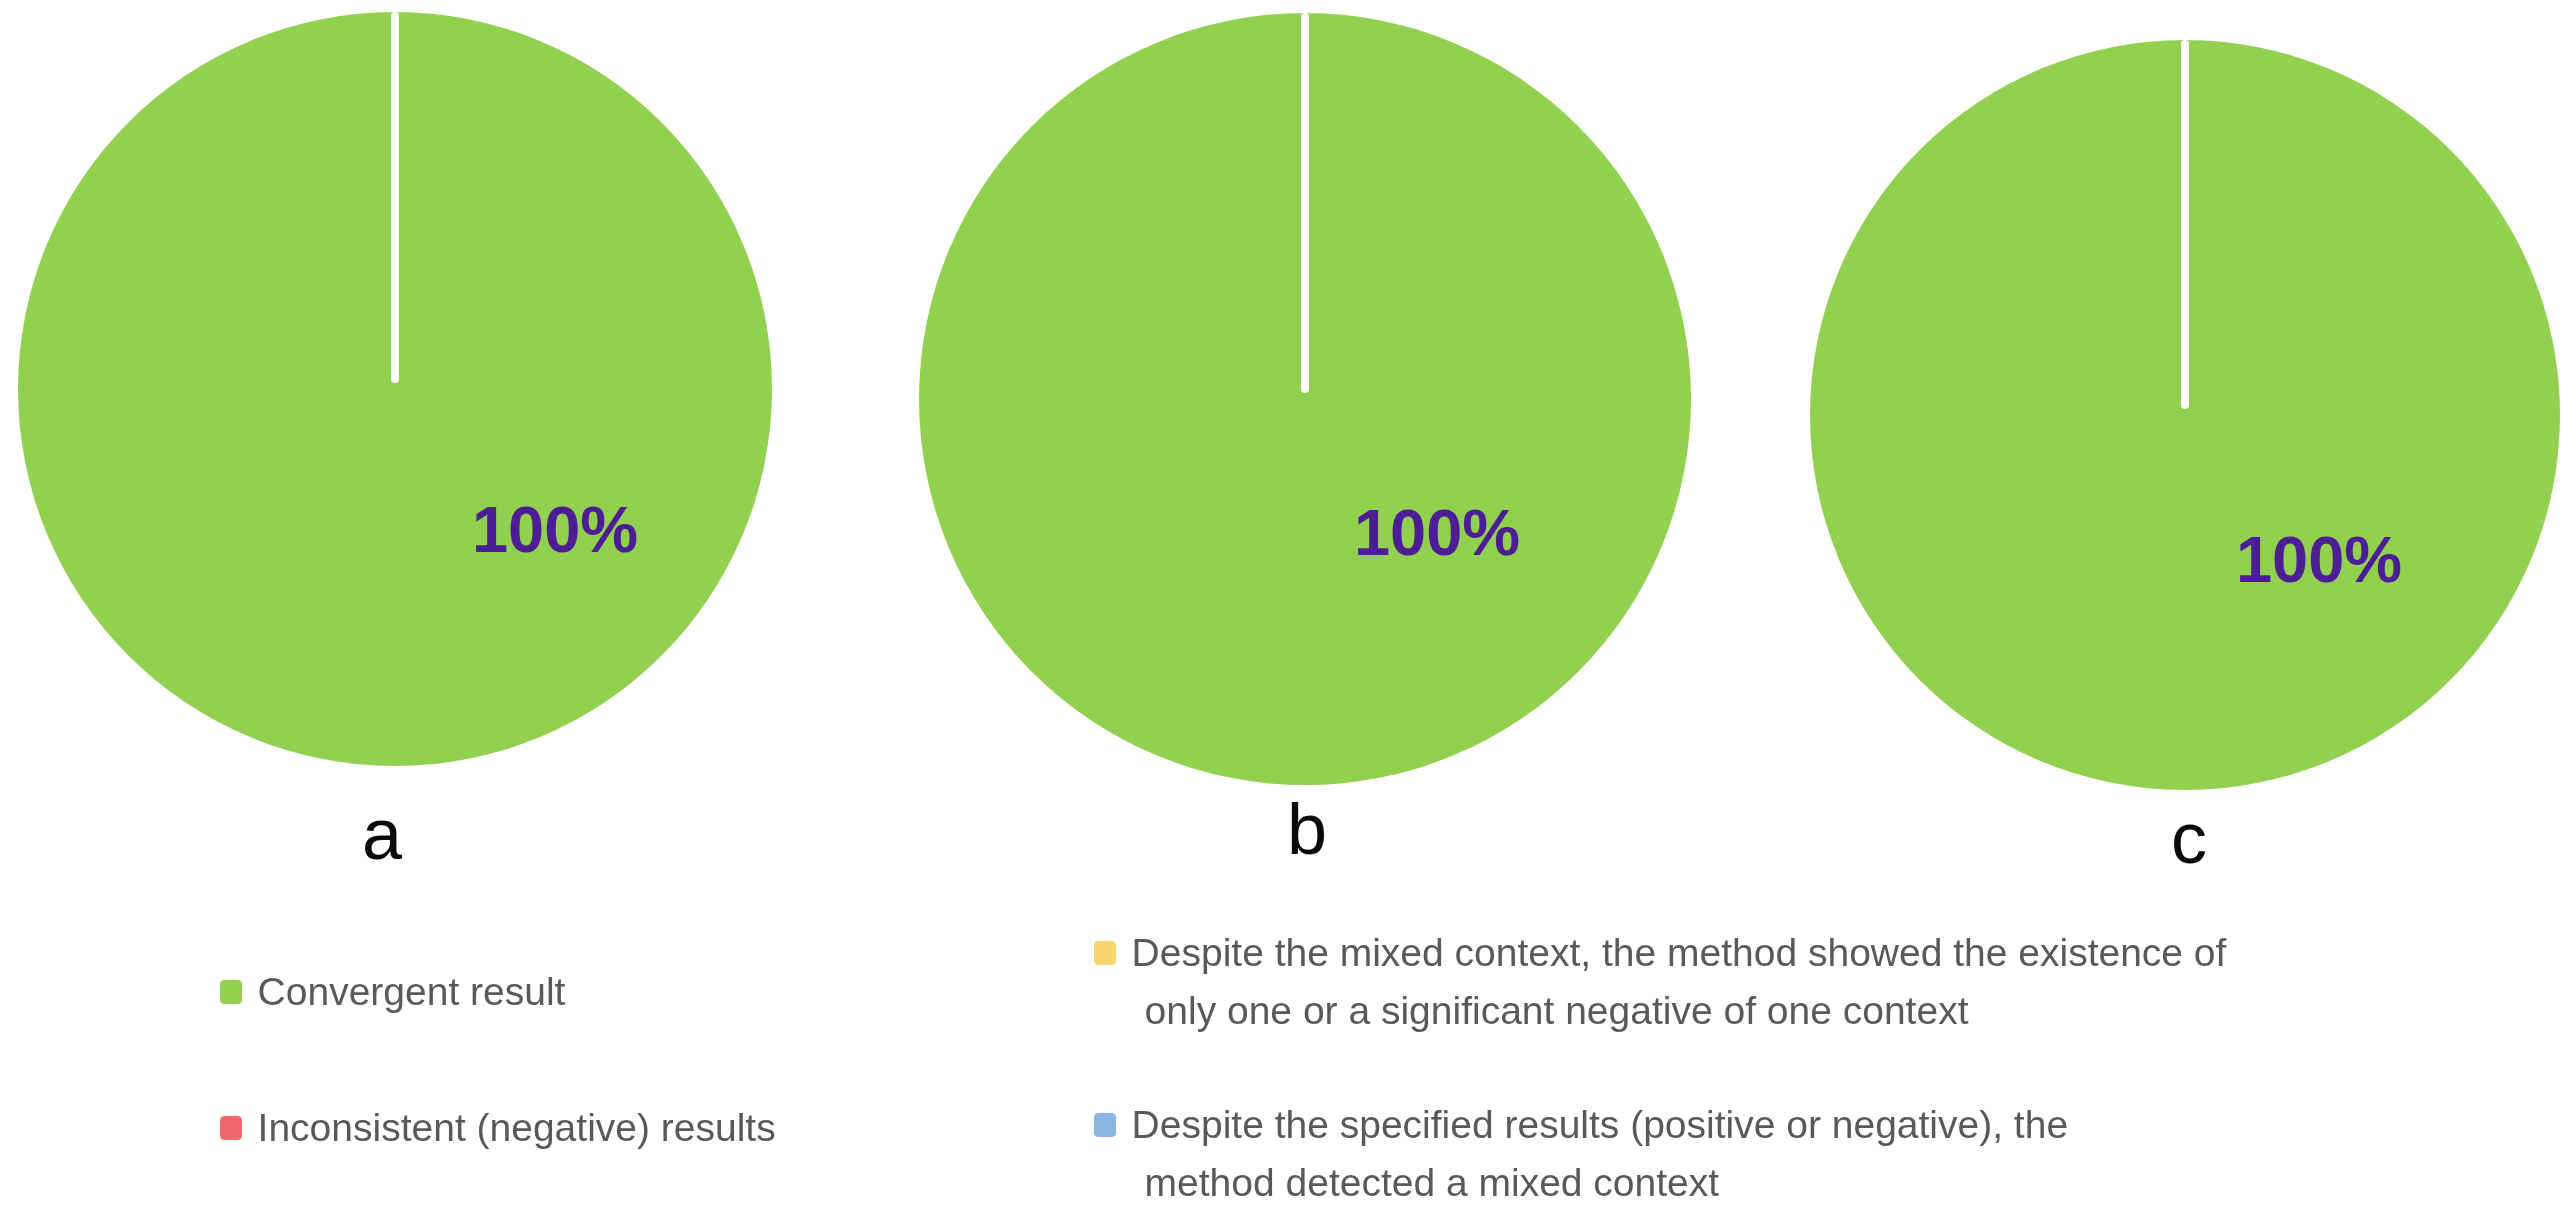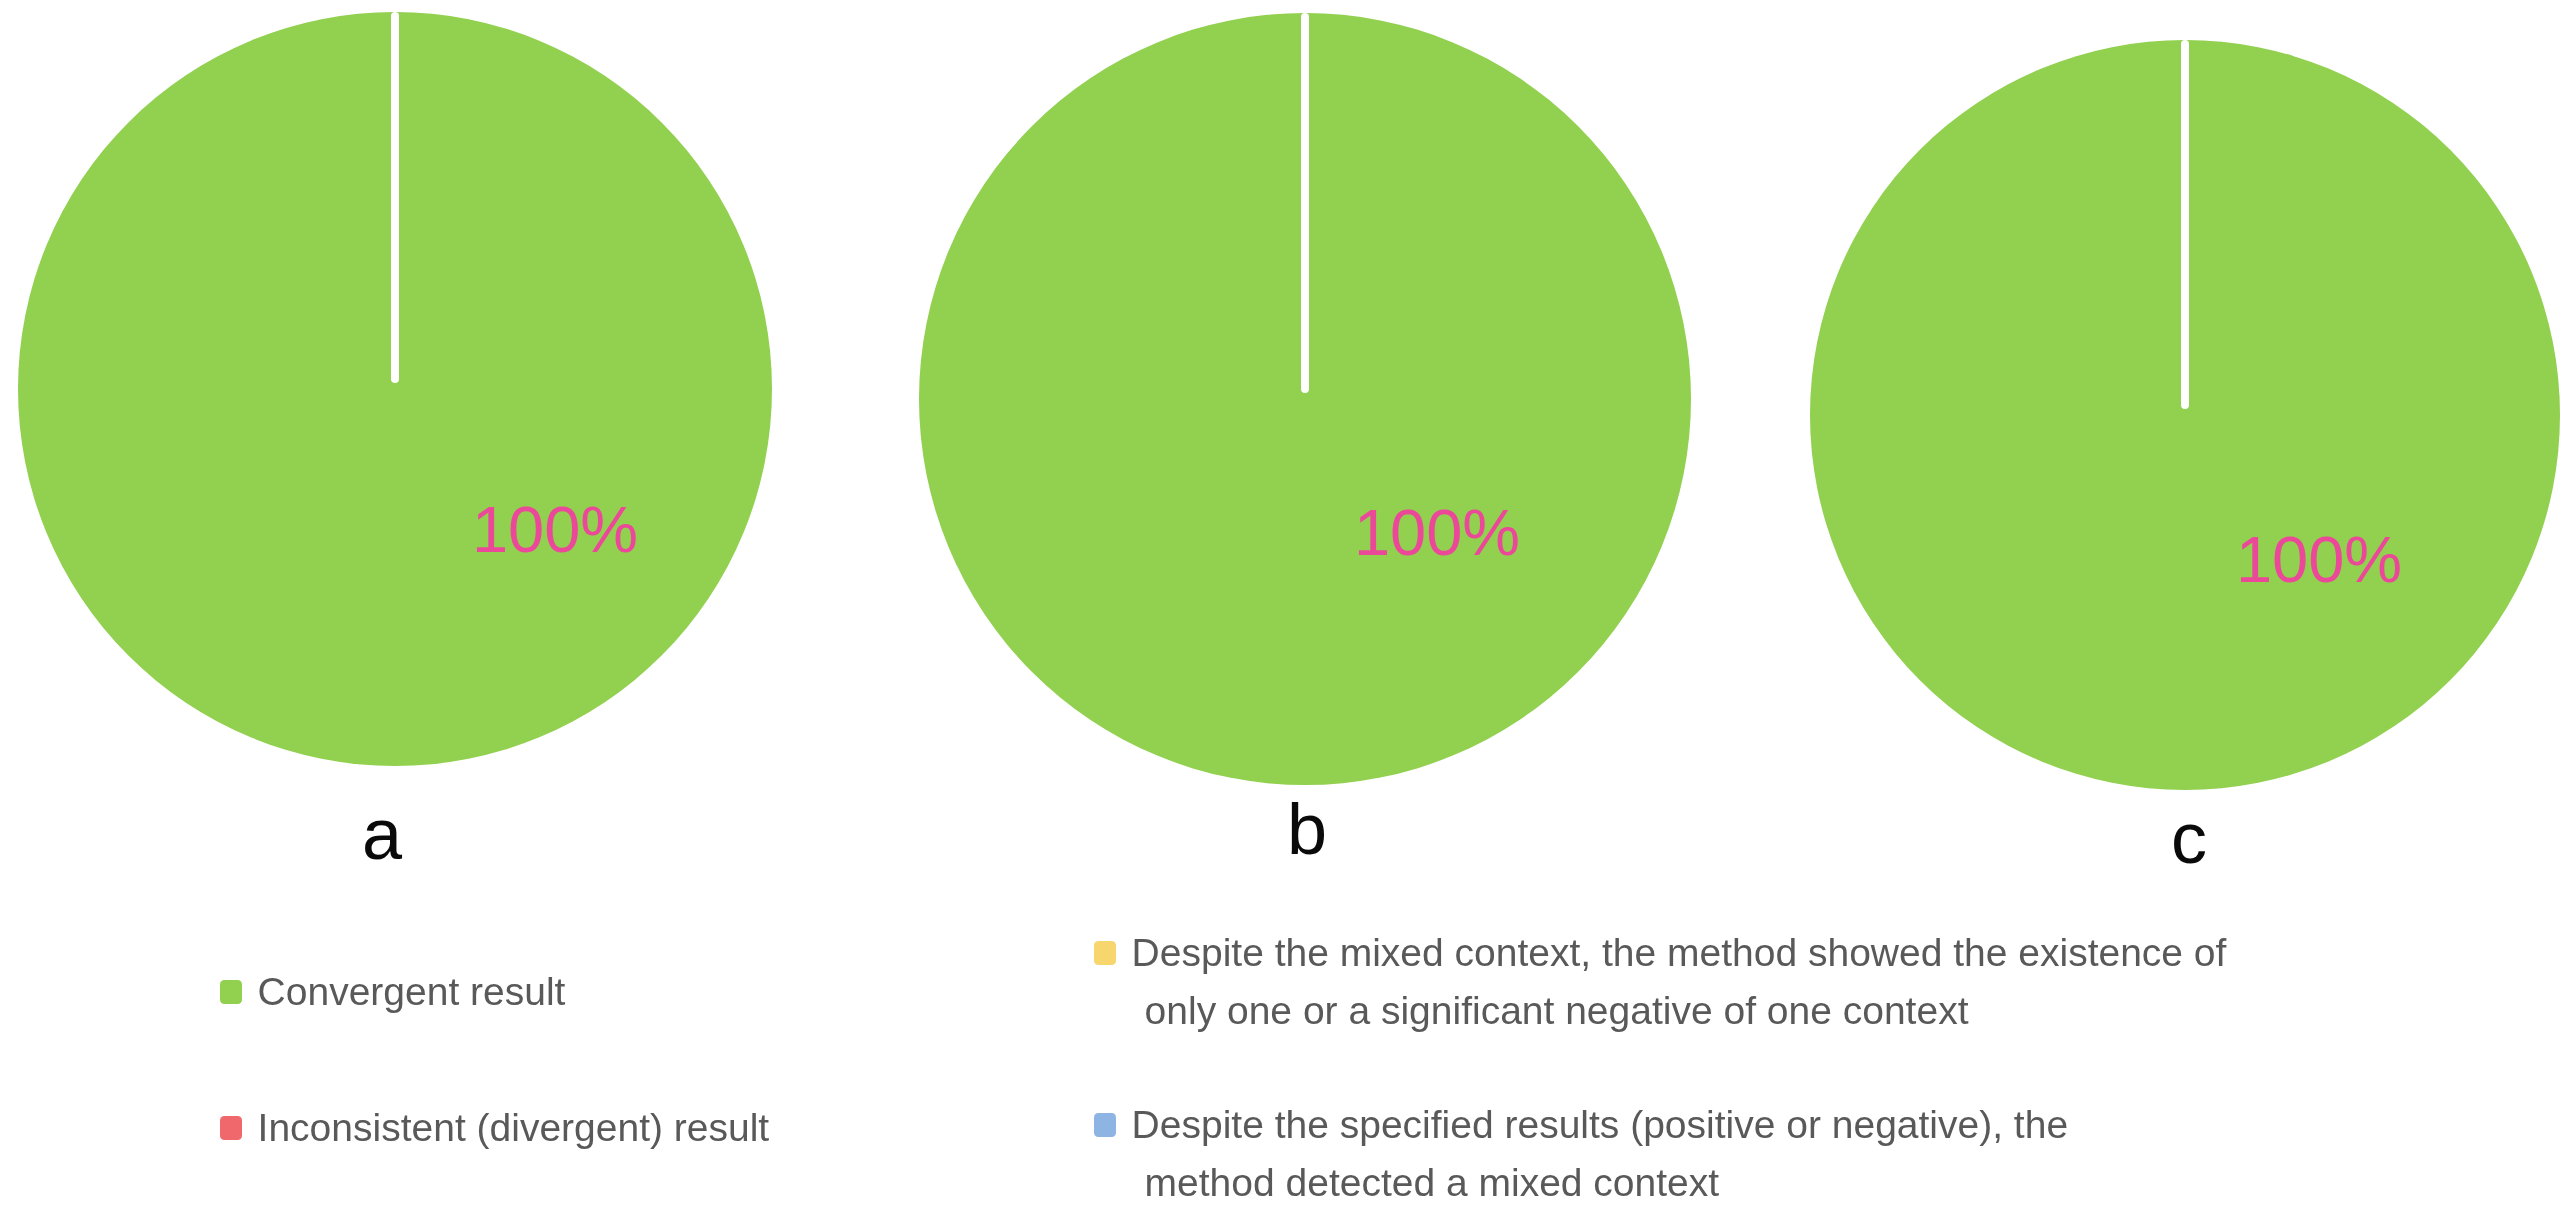--- a/index.html
+++ b/index.html
@@ -9,21 +9,21 @@
   }
   .pie{
     position:absolute;border-radius:50%;
   }
   .pie-line{
     position:absolute;left:50%;top:0;width:8.7px;margin-left:-4.3px;
     height:calc(50% - 5.8px);background:#ffffff;border-radius:4.3px 4.3px 4.3px 4.3px;
   }
   .pie-value{
     position:absolute;transform:translate(-50%,-50%);
-    font-size:65px;font-weight:normal;color:#ec4899;white-space:nowrap;
+    font-size:65px;font-weight:bold;color:#4c1d95;white-space:nowrap;
   }
   .chart-letter{
     position:absolute;transform:translateX(-50%);
     font-size:72px;line-height:1;color:#0a0a0a;
   }
   .legend-item{
     position:absolute;display:flex;gap:16px;align-items:flex-start;
   }
   .legend-marker{
     width:21.6px;height:24.5px;border-radius:4.3px;flex:none;margin-top:16.6px;
@@ -66,21 +66,21 @@
   <div class="legend-item" style="left:220px;top:963px;">
     <span class="legend-marker" style="background: rgb(146, 208, 80);"></span>
     <div class="legend-text">
       <div class="line">Convergent result</div>
     </div>
   </div>
 
   <div class="legend-item" style="left:220px;top:1099px;">
     <span class="legend-marker" style="background: rgb(240, 104, 108);"></span>
     <div class="legend-text">
-      <div class="line">Inconsistent (divergent) result</div>
+      <div class="line">Inconsistent (negative) results</div>
     </div>
   </div>
 
   <div class="legend-item" style="left:1094px;top:924px;">
     <span class="legend-marker" style="background: rgb(247, 214, 110);"></span>
     <div class="legend-text">
       <div class="line">Despite the mixed context, the method showed the existence of</div>
       <div class="line indent">only one or a significant negative of one context</div>
     </div>
   </div>

